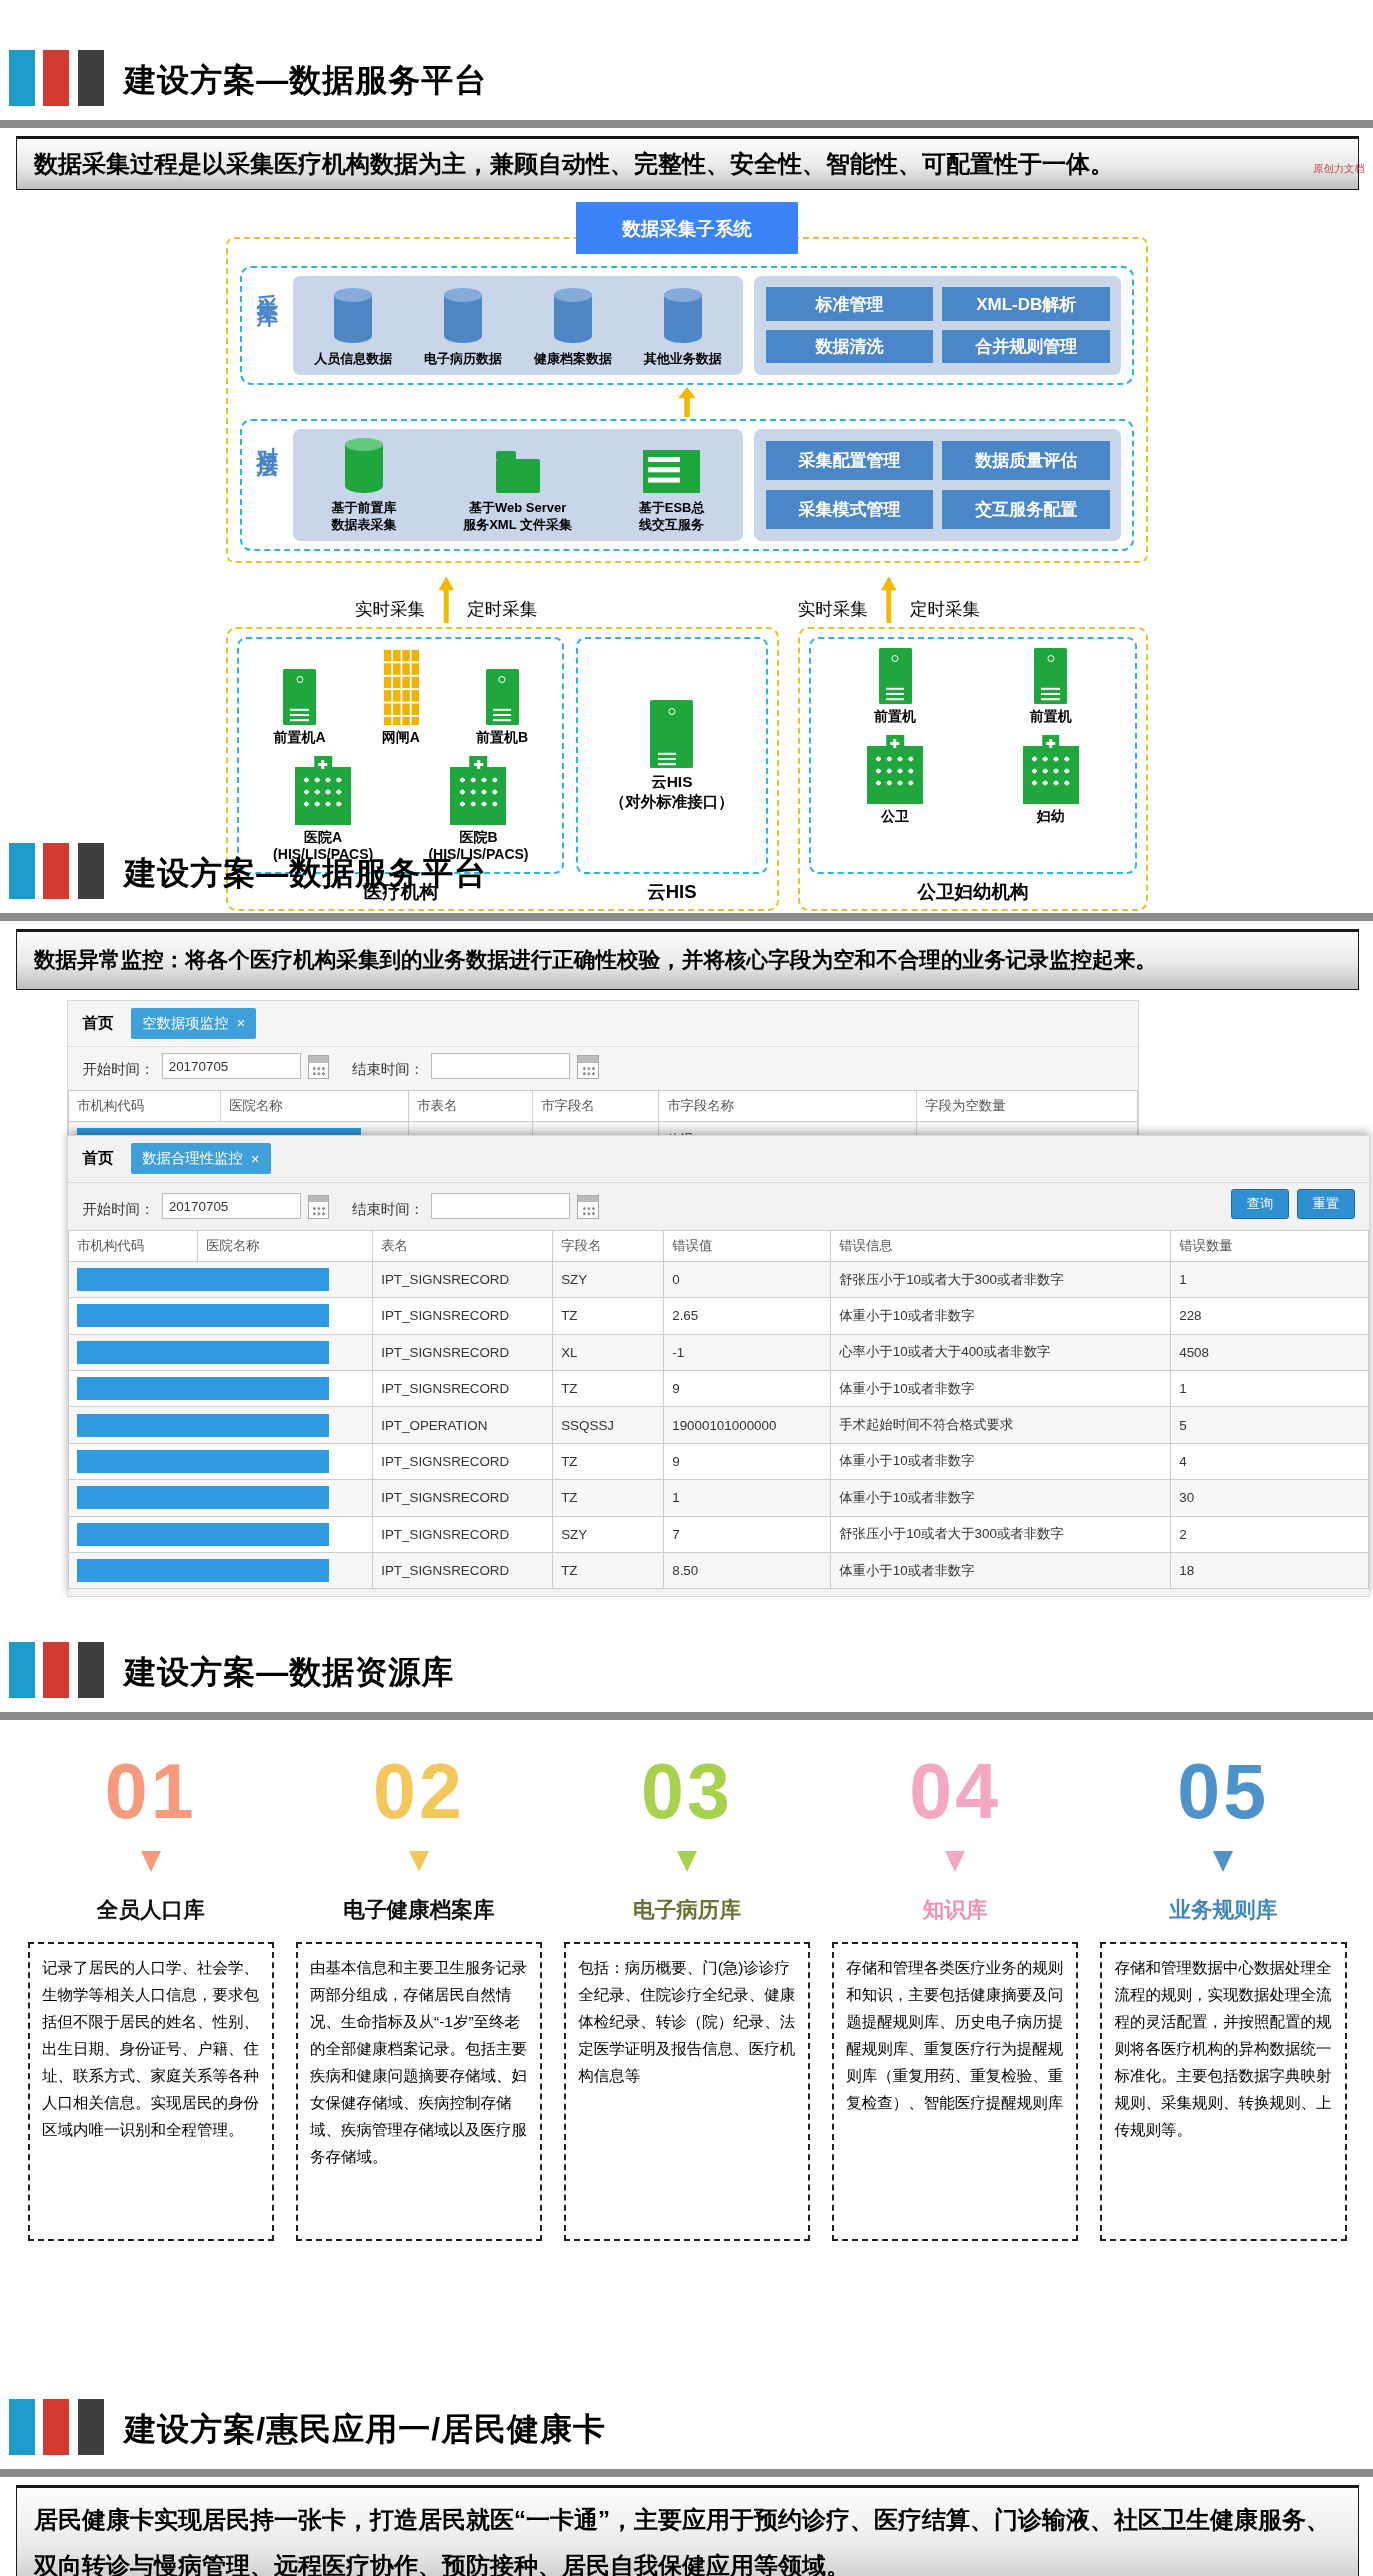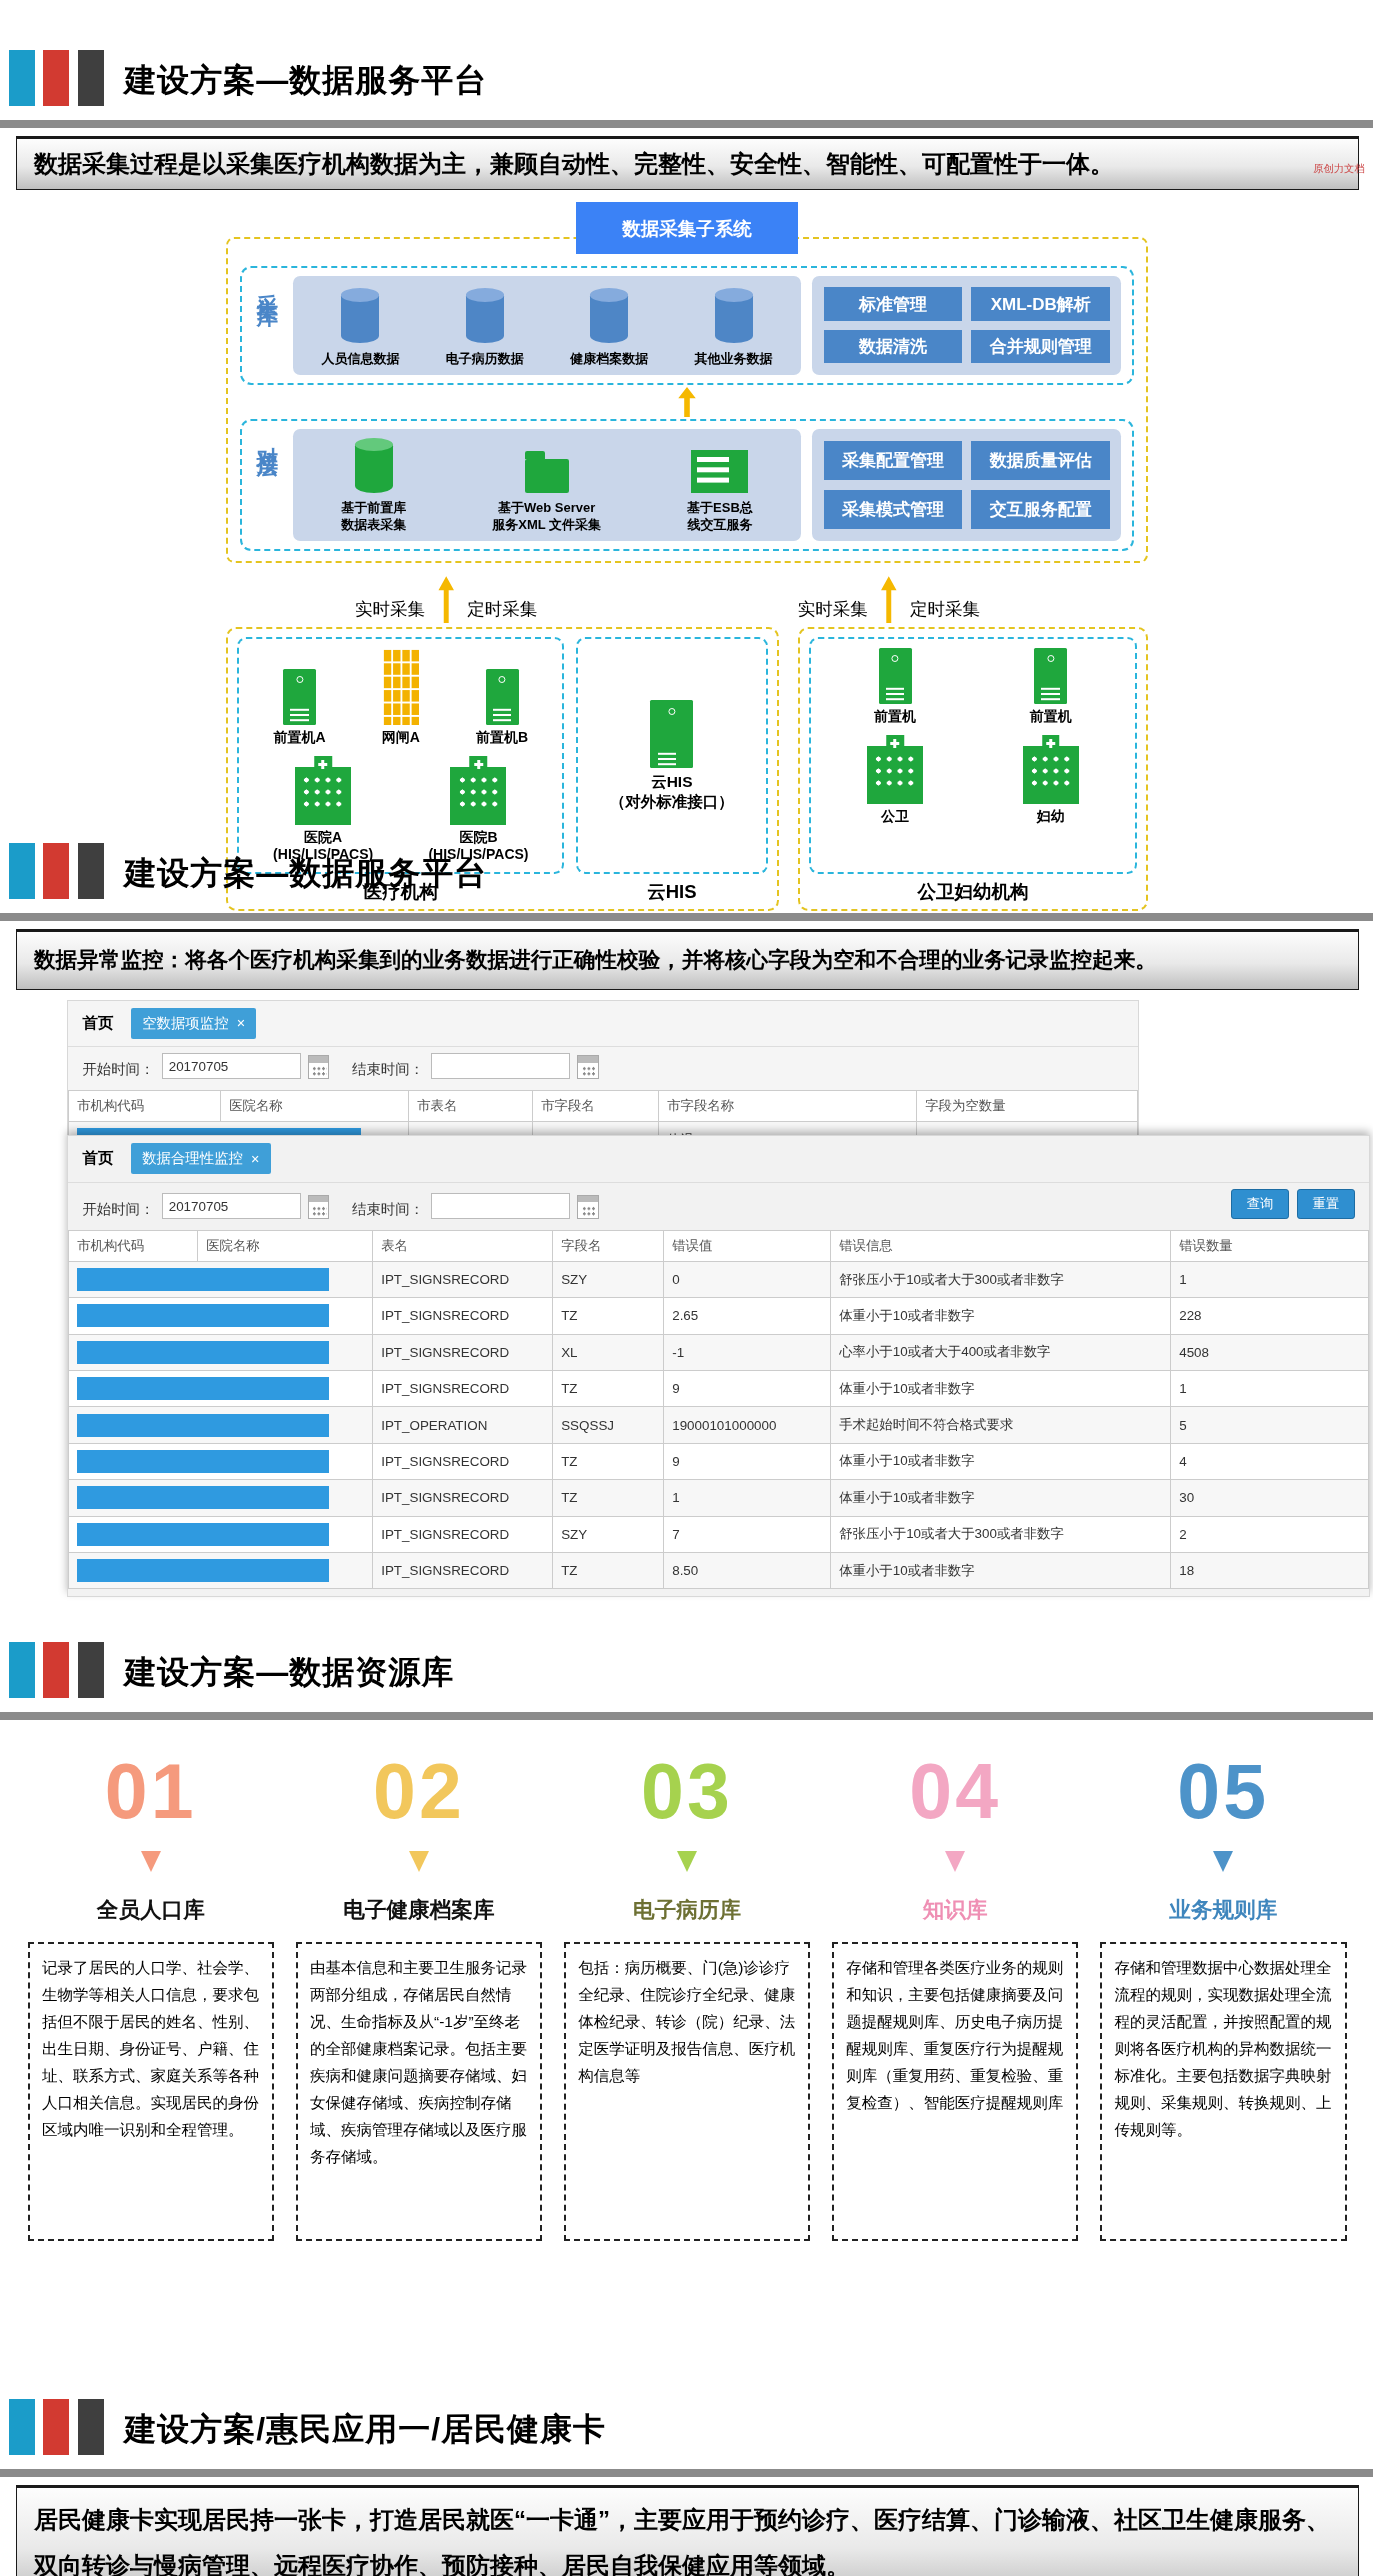--- a/index.html
+++ b/index.html
@@ -26,21 +26,21 @@
   .outer-dash { border:2.6px dashed #e4c420; border-radius:8.2px; padding:27px 12.4px 10.3px; }
   .layerbox { border:2.6px dashed #2ab5dc; border-radius:11.3px; padding:8.2px 10.3px; display:flex; gap:11.3px; align-items:stretch; }
   .vlabel { writing-mode:vertical-rl; text-orientation:upright; font-size:21.6px; font-weight:700; color:#4a86c8;
             display:flex; align-items:center; letter-spacing:5.2px; }
   .panel { flex:1; background:#c9d6ea; border-radius:7.2px; display:flex; justify-content:space-around; align-items:flex-end; padding:9.3px 5.2px 7.2px; }
   .dbitem { display:flex; flex-direction:column; align-items:center; gap:7.2px; }
   .dblabel { font-size:13px; font-weight:700; color:#000; white-space:pre-line; text-align:center; line-height:1.3; }
   .cyl { position:relative; width:38px; height:54px; background:#4e86c6; border-radius:19px/7.2px; }
   .cyl::before { content:''; position:absolute; top:-1px; left:0; width:38px; height:13.4px; border-radius:50%; background:#85abdd; }
   .cyl.green { background:#1fa73d; } .cyl.green::before { background:#63c97c; }
-  .btnpanel { width:309px; background:#c9d6ea; border-radius:7.2px; display:grid; grid-template-columns:1fr 1fr; gap:9.3px; padding:11.3px; }
+  .btnpanel { width:367px; background:#c9d6ea; border-radius:7.2px; display:grid; grid-template-columns:1fr 1fr; gap:9.3px; padding:11.3px; }
   .bbtn { background:#4a86c8; color:#fff; font-size:17px; font-weight:700; display:flex; align-items:center; justify-content:center; padding:5.2px 3.1px; text-align:center; }
   .midarrow { width:17.5px; height:30px; background:#f5b800; clip-path:polygon(50% 0,100% 38%,66% 38%,66% 100%,34% 100%,34% 38%,0 38%); margin:2.1px auto; }
   .folder { position:relative; width:44px; height:34px; background:#1fa73d; border-radius:2.1px; margin-top:14.4px; }
   .folder::before { content:''; position:absolute; top:-7.2px; left:0; width:20.6px; height:7.2px; background:#1fa73d; border-radius:2.1px 2.1px 0 0; }
   .esb { position:relative; width:57px; height:43px; background:#1fa73d; margin-top:7.2px; }
   .esb::before { content:''; position:absolute; top:7.2px; left:5.2px; width:32px; height:5.2px;
                  background:#fff; box-shadow:0 10.3px 0 #fff, 0 20.6px 0 #fff; }
   .arrrow { position:relative; height:60px; }
   .arrgrp { position:absolute; bottom:0; display:flex; align-items:flex-end; gap:13.4px; }
   .uarrow { width:15.5px; height:47px; background:#f5b800; clip-path:polygon(50% 0,100% 30%,66% 30%,66% 100%,34% 100%,34% 30%,0 30%); }

